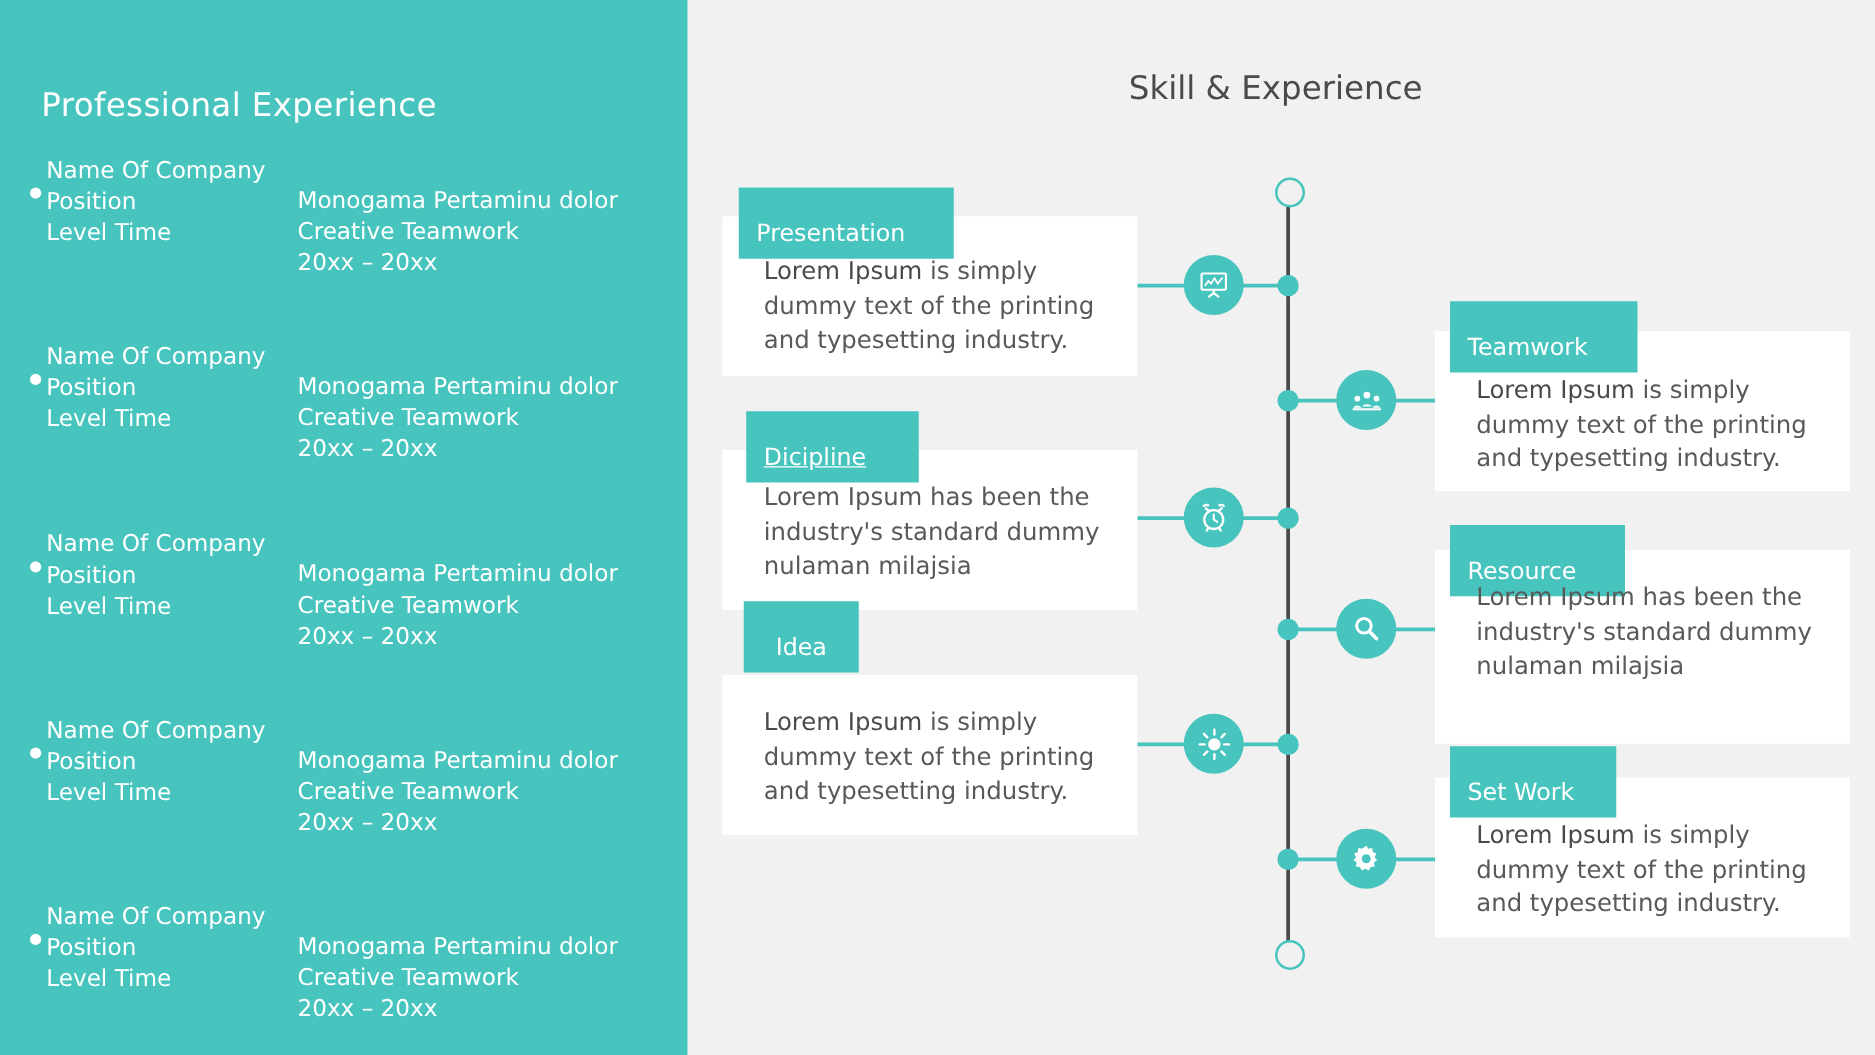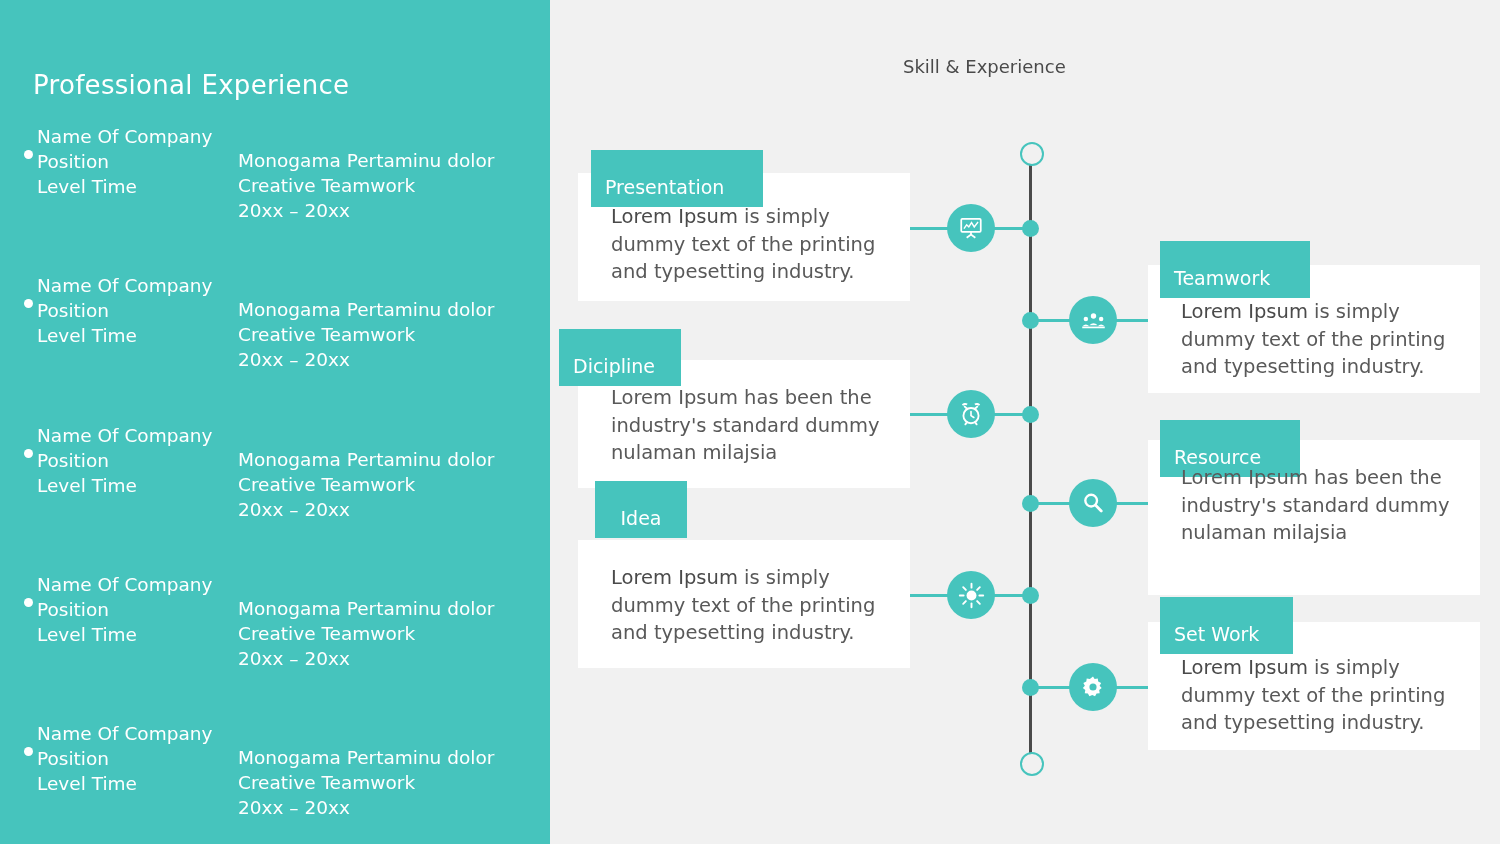--- a/index.html
+++ b/index.html
@@ -33,21 +33,21 @@
   }
   .exp-row .lbl{position:absolute;left:0;top:0;}
   .exp-row .val{position:absolute;left:201px;top:0;margin-top:24px;}
   .exp-r0{top:0px;}
   .exp-r1{top:25px;}
   .exp-r2{top:50px;}
 
   
   #right-title{
     position:absolute;left:903px;top:56px;
-    font-size:18px;color:#4a4a4a;white-space:nowrap;
+    font-size:26px;color:#4a4a4a;white-space:nowrap;
   }
 
   
   #spine-line{
     position:absolute;left:1029px;top:152px;width:3px;height:612px;
     background:#4a4a4a;
   }
   .spine-cap{
     position:absolute;width:20px;height:20px;border-radius:50%;
     border:2.5px solid #46c4bd;background:#f1f1f1;left:1020px;
@@ -200,21 +200,21 @@
   <div class="icon-circle" style="left:947px;top:204px;">
     <svg width="26" height="26" viewBox="0 0 24 24" aria-hidden="true">
       <rect x="3" y="3.5" width="18" height="12" rx="1" fill="none" stroke="#ffffff" stroke-width="1.6"></rect>
       <path d="M5.5 12.5 L8 9 L10 11 L12.5 7 L15 11 L18.5 6.5" fill="none" stroke="#ffffff" stroke-width="1.3"></path>
       <path d="M12 15.5 L12 18" stroke="#ffffff" stroke-width="1.6"></path>
       <path d="M8 21 L12 18 L16 21" fill="none" stroke="#ffffff" stroke-width="1.6"></path>
     </svg>
   </div>
 
   <div class="card" style="left:578px;top:360px;width:332px;height:128px;"></div>
-  <div class="card-label" style="left:559px;top:329px;width:122px;">Dicipline</div>
+  <div class="card-label" style="left:597px;top:329px;width:138px;text-decoration:underline;">Dicipline</div>
   <div class="card-body" style="left:611px;top:384px;width:278px;">
     <b></b><span>Lorem Ipsum has been the industry's standard dummy nulaman milajsia</span>
   </div>
   <div class="icon-circle" style="left:947px;top:390px;">
     <svg width="26" height="26" viewBox="0 0 24 24" aria-hidden="true">
       <circle cx="12" cy="13.5" r="7" fill="none" stroke="#ffffff" stroke-width="1.7"></circle>
       <path d="M12 9.8 L12 13.5 L14.6 15.2" fill="none" stroke="#ffffff" stroke-width="1.5" stroke-linecap="round"></path>
       <path d="M6.2 5.2 L8.6 7.4 M17.8 5.2 L15.4 7.4" stroke="#ffffff" stroke-width="1.8" stroke-linecap="round"></path>
       <path d="M4.2 4 A3 3 0 0 1 8.4 3.3" fill="none" stroke="#ffffff" stroke-width="1.7"></path>
       <path d="M19.8 4 A3 3 0 0 0 15.6 3.3" fill="none" stroke="#ffffff" stroke-width="1.7"></path>

